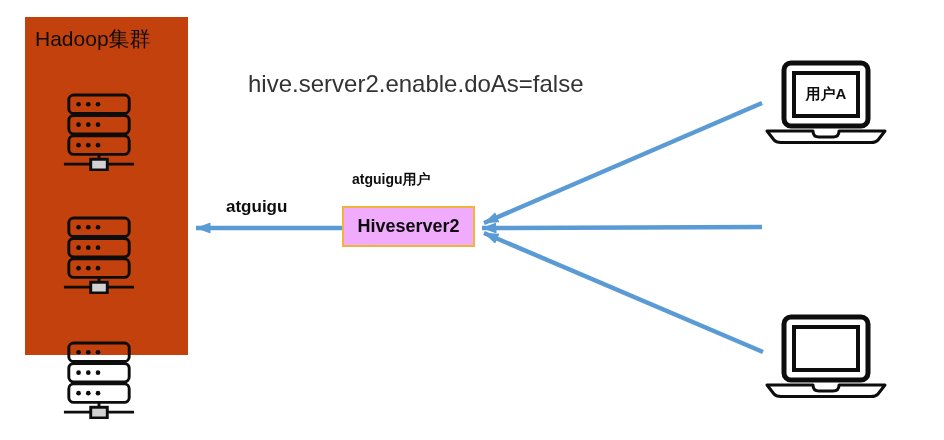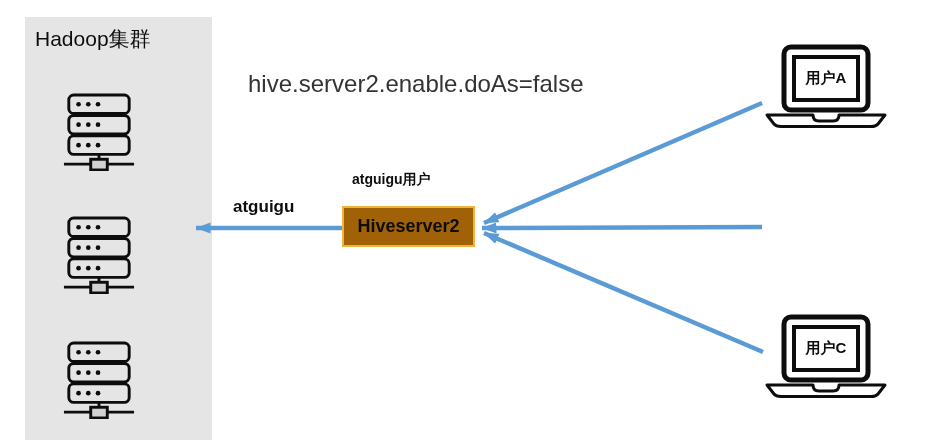--- a/index.html
+++ b/index.html
@@ -6,56 +6,55 @@
   #canvas{
     position:relative;
     width:944px;height:440px;
     background:#ffffff;
     font-family:"Liberation Sans","DejaVu Sans",sans-serif;
     overflow:hidden;
     color:#111;
   }
   
   .cluster-panel{
-    position:absolute;left:25px;top:17px;width:163px;height:423px;
-    background:#e5e5e5;
-    padding-left:24px;
+    position:absolute;left:25px;top:17px;width:163px;height:338px;
+    background:#c2410c;
   }
   .cluster-title{
     position:absolute;left:10px;top:8px;
     font-size:21px;color:#0d0d0d;white-space:nowrap;
   }
   .server-icon{position:absolute;left:37px;width:74px;height:78px;}
   .server-icon.s1{top:76px}
   .server-icon.s2{top:199px}
   .server-icon.s3{top:324px}
   
   .arrow-layer{position:absolute;left:0;top:0;width:944px;height:440px;pointer-events:none;}
   
   .hs-box{
     position:absolute;left:342px;top:206px;width:133px;height:41px;
-    background:#a16207;border:2px solid #f2b33d;box-sizing:border-box;
+    background:#f0abfc;border:2px solid #f2b33d;box-sizing:border-box;
     display:flex;align-items:center;justify-content:center;
     font-weight:bold;font-size:18px;color:#0d0d0d;
   }
   .hs-user-label{
     position:absolute;left:352px;top:171px;
     font-weight:bold;font-size:14px;color:#0d0d0d;white-space:nowrap;
   }
   .arrow-label{
-    position:absolute;left:233px;top:197px;
+    position:absolute;left:226px;top:197px;
     font-weight:bold;font-size:17px;color:#0d0d0d;white-space:nowrap;
   }
   .config-text{
     position:absolute;left:248px;top:70px;
     font-size:24px;color:#333;white-space:nowrap;
   }
   
   .laptop{position:absolute;left:764px;width:124px;height:86px;}
-  .laptop.u1{top:44px}
+  .laptop.u1{top:60px}
   .laptop.u2{top:188px}
   .laptop.u3{top:314px}
   .laptop-label{
     position:absolute;left:30px;top:12px;width:64px;height:44px;
     display:flex;align-items:center;justify-content:center;
     font-weight:bold;font-size:15px;color:#0d0d0d;white-space:nowrap;
   }
 </style>
 </head>
 <body>
@@ -164,16 +163,15 @@
     <div class="laptop-label">用户A</div>
   </div>
 
 
   <div class="laptop u3">
     <svg viewBox="0 0 124 86" width="124" height="86" aria-hidden="true">
       <rect x="20" y="3" width="84" height="63" rx="7" fill="#fff" stroke="#0d0d0d" stroke-width="5"></rect>
       <rect x="30" y="13" width="64" height="43" fill="#fff" stroke="#0d0d0d" stroke-width="4"></rect>
       <path d="M3,71 H49 q0,6 6,6 h14 q6,0 6,-6 H121 L114,80 Q112,82.5 107,82.5 H17 Q12,82.5 10,80 Z" fill="#fff" stroke="#0d0d0d" stroke-width="3" stroke-linejoin="round"></path>
     </svg>
-    <div class="laptop-label">用户C</div>
   </div>
 
 </div>
 
 </body></html>

